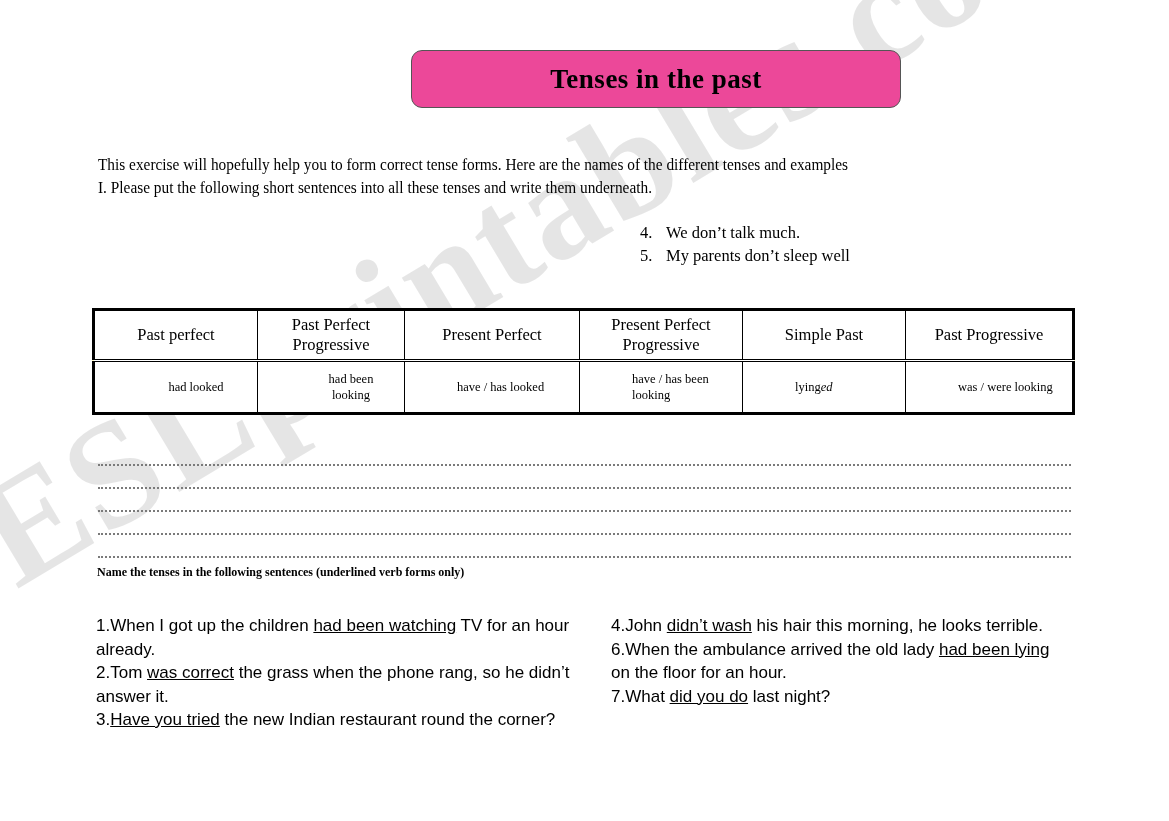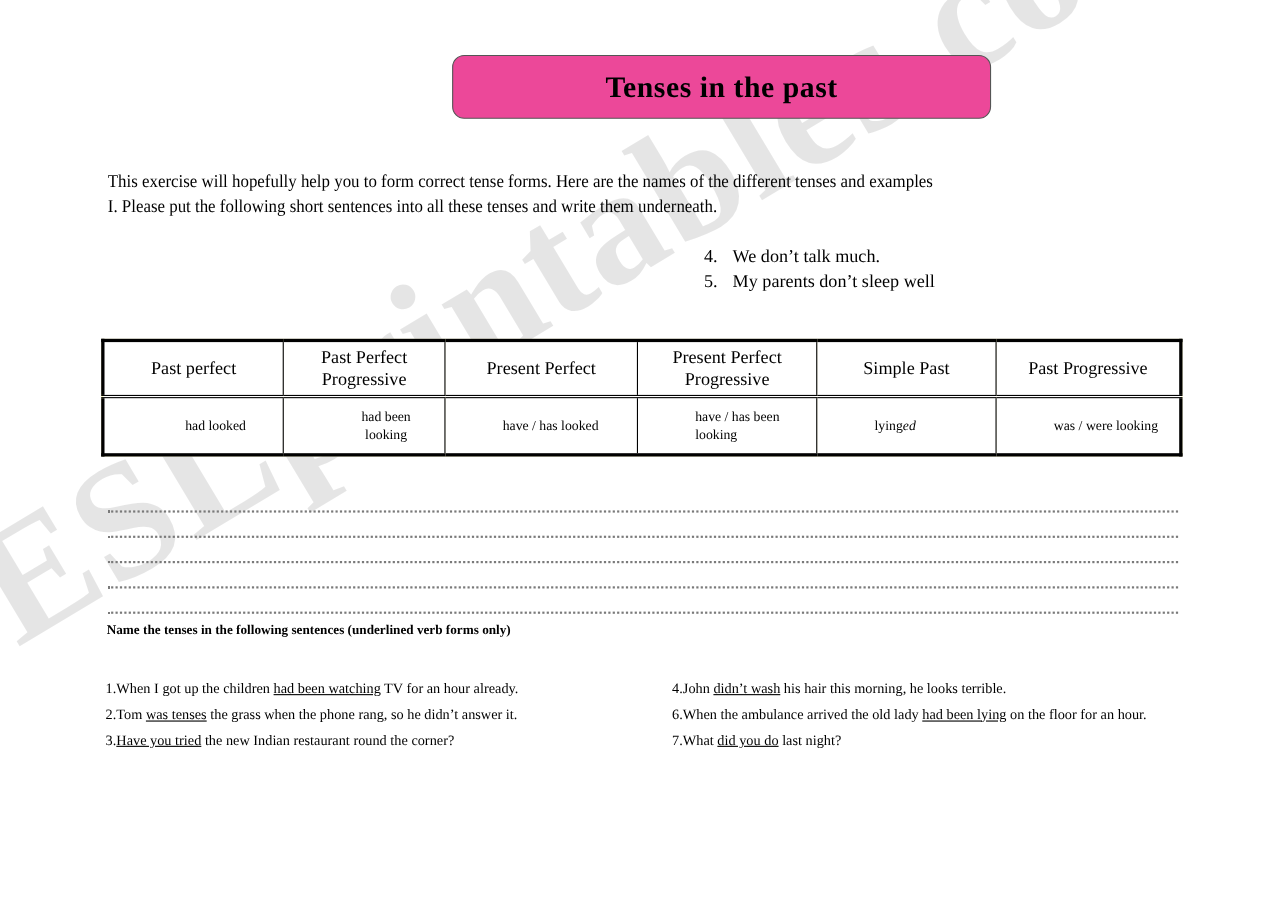--- a/index.html
+++ b/index.html
@@ -154,22 +154,22 @@
     font-family: "Liberation Serif", "DejaVu Serif", serif;
     font-weight: bold;
     font-size: 12px;
     white-space: nowrap;
     z-index: 10;
   }
 
   
   .ex-col {
     position: absolute;
-    font-family: Liberation Serif, serif;
-    font-size: 13px;
+    font-family: Liberation Sans, sans-serif;
+    font-size: 17px;
     line-height: 23.5px;
     z-index: 10;
   }
   #ex-col-left { left: 96px; top: 614px; width: 492px; }
   #ex-col-right { left: 611px; top: 614px; width: 462px; }
   .ex-item { margin: 0 0 0 0; }
   .u { text-decoration: underline; }
 </style>
 </head>
 <body>
@@ -246,21 +246,21 @@
     <div class="dotline"></div>
   </div>
 
   <div id="section-heading">Name the tenses in the following sentences (underlined verb forms only)</div>
 
   <div class="ex-col" id="ex-col-left">
     <p class="ex-item">
       <span>1.</span><span>When I got up the children </span><span class="u">had been watching</span><span> TV for an hour already.</span>
     </p>
     <p class="ex-item">
-      <span>2.</span><span>Tom </span><span class="u">was tenses</span><span> the grass when the phone rang, so he didn’t answer it.</span>
+      <span>2.</span><span>Tom </span><span class="u">was correct</span><span> the grass when the phone rang, so he didn’t answer it.</span>
     </p>
     <p class="ex-item">
       <span>3.</span><span></span><span class="u">Have you tried</span><span> the new Indian restaurant round the corner?</span>
     </p>
   </div>
 
   <div class="ex-col" id="ex-col-right">
     <p class="ex-item">
       <span>4.</span><span>John </span><span class="u">didn’t wash</span><span> his hair this morning, he looks terrible.</span>
     </p>

